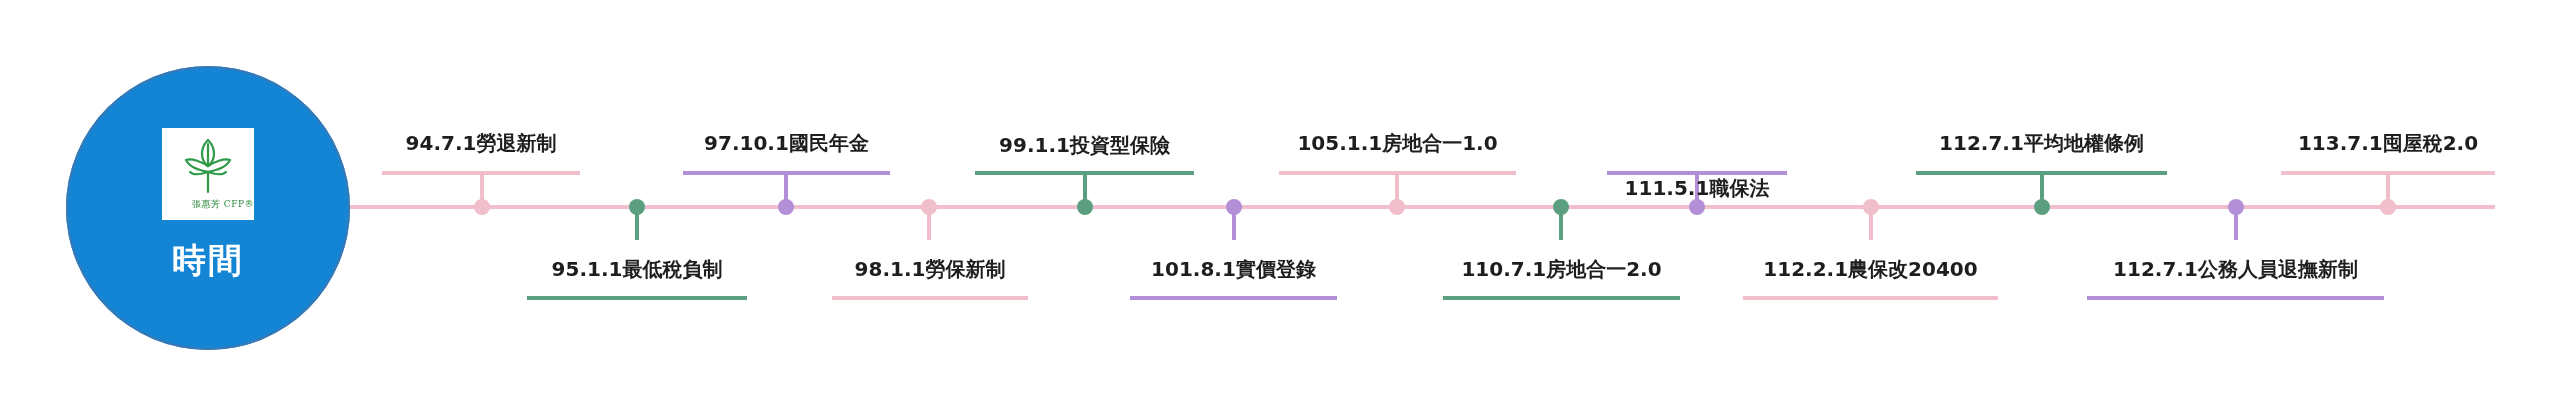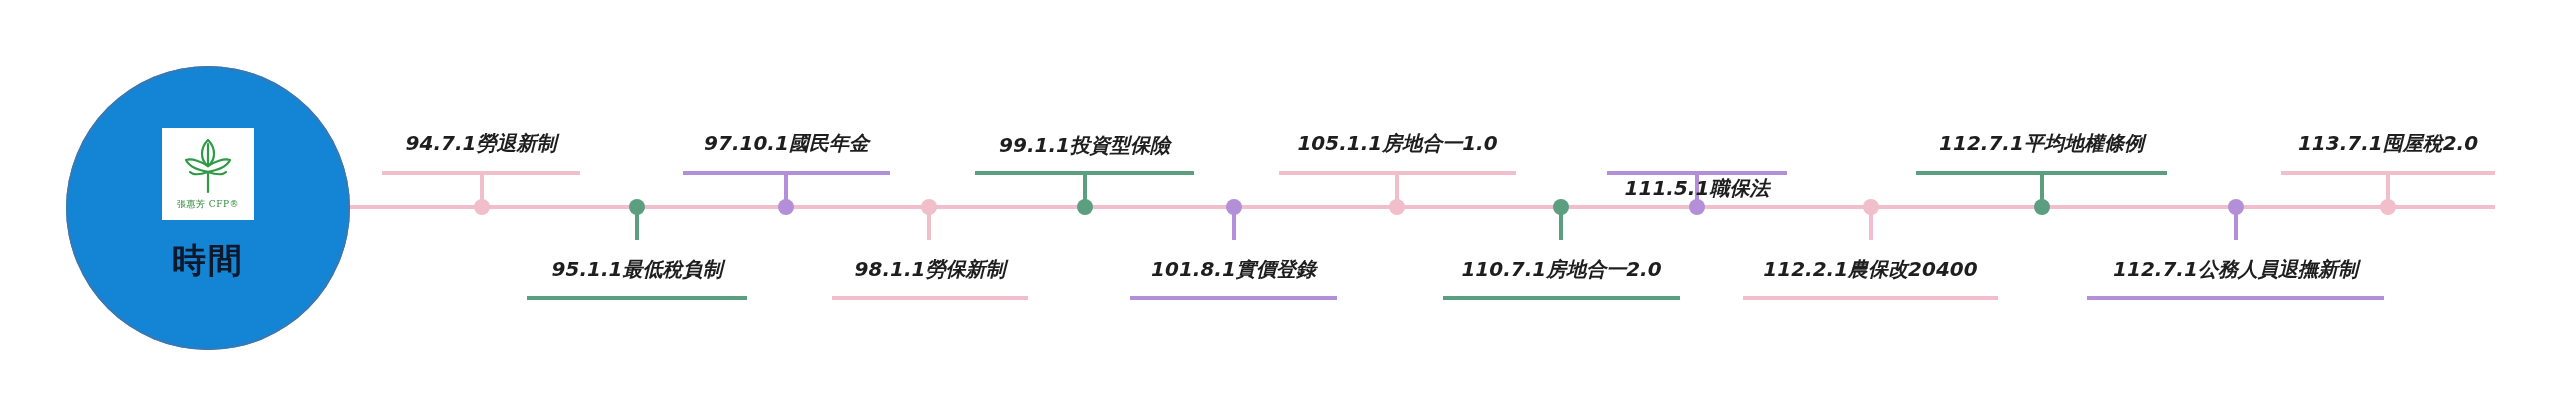--- a/index.html
+++ b/index.html
@@ -44,34 +44,34 @@
       left: 20px;
       top: 8px;
       width: 52px;
       height: 58px;
     }
     .logo-text {
       position: absolute;
       left: 0;
       width: 92px;
       top: 70px;
-      text-align: center;
+      text-align: right;
       font-family: "DejaVu Serif", "Liberation Serif", serif;
       font-size: 9px;
       color: #2e8b3c;
       letter-spacing: 0.5px;
       white-space: nowrap;
     }
     .hub-title {
       position: absolute;
       left: 0;
       width: 284px;
       top: 172px;
       text-align: center;
-      color: #0f172a;
+      color: #ffffff;
       font-size: 34px;
       font-weight: bold;
       letter-spacing: 2px;
     }
     .main-line {
       position: absolute;
       left: 350px;
       top: 205px;
       width: 2145px;
       height: 4px;
@@ -93,21 +93,20 @@
     }
     .event .label {
       position: absolute;
       width: 400px;
       text-align: center;
       font-size: 20px;
       font-weight: bold;
       color: #1e1e1e;
       white-space: nowrap;
       line-height: 26px;
-      font-style: italic;
     }
   </style>
 </head>
 <body>
 
 <div id="stage">
   <div class="hub">
     <div class="logo-box">
       <svg viewBox="0 0 52 58">
         <g fill="none" stroke="#2e9a45" stroke-width="2.2" stroke-linecap="round" stroke-linejoin="round">

